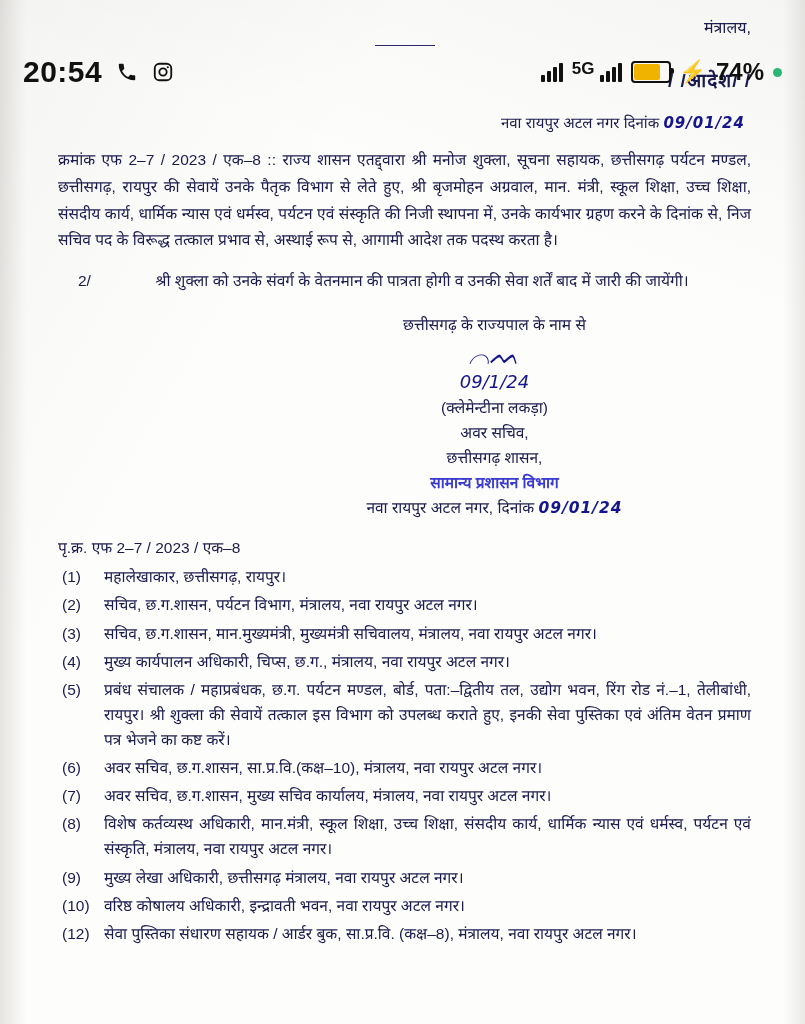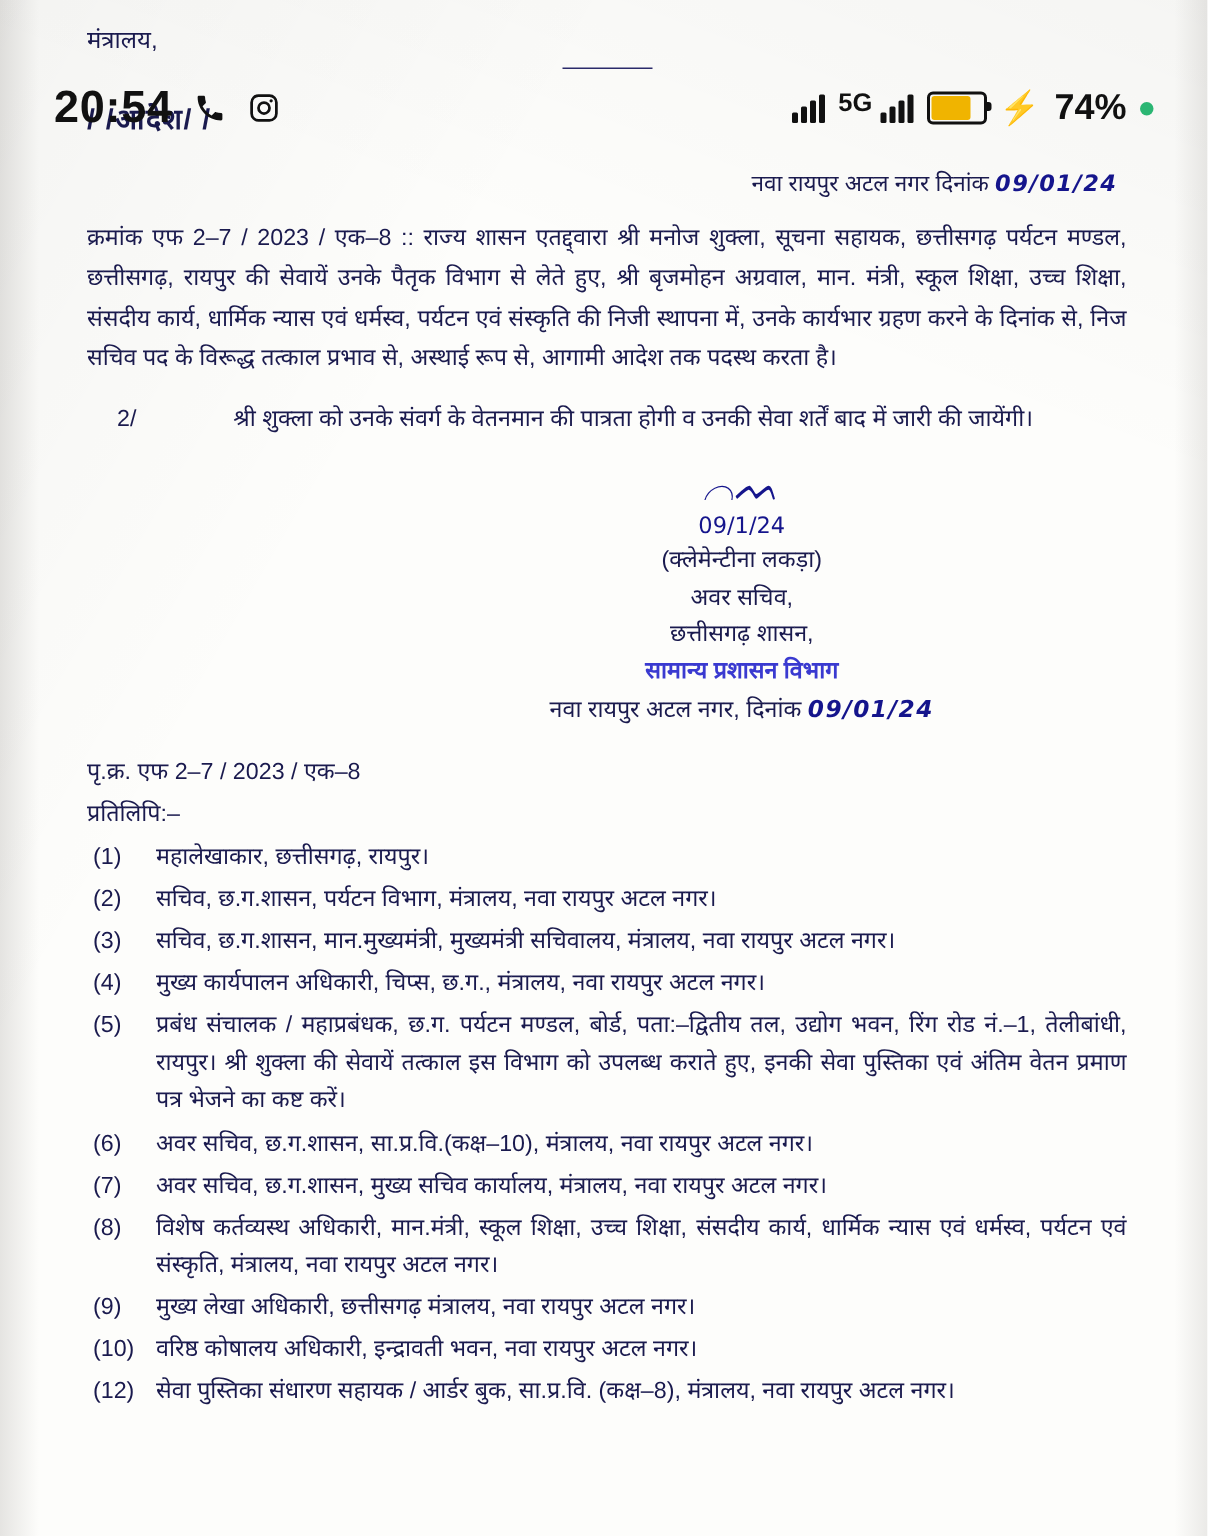--- a/index.html
+++ b/index.html
@@ -46,21 +46,21 @@
   
   .statusbar {
     position: absolute;
     top: 50px;
     left: 0;
     width: 805px;
     height: 44px;
     display: flex;
     align-items: center;
     justify-content: space-between;
-    padding: 0 36px;
+    padding: 0 23px;
     box-sizing: border-box;
     z-index: 5;
     pointer-events: none;
   }
   .sb-left {
     display: flex;
     align-items: center;
     gap: 14px;
   }
   .sb-clock {
@@ -152,21 +152,21 @@
   .doc {
     position: absolute;
     top: 0;
     left: 0;
     width: 805px;
     padding: 10px 54px 0 58px;
     box-sizing: border-box;
     font-size: 15.5px;
     line-height: 1.55;
   }
-  .center { text-align: left; }
+  .center { text-align: right; }
   .hdr1 {
     font-size: 16px;
     margin-top: 6px;
   }
   .hdr2 {
     font-size: 16px;
     margin-top: 2px;
   }
   .rule {
     width: 60px;
@@ -217,21 +217,22 @@
   .sig-scribble {
     font-family: "DejaVu Sans", sans-serif;
     font-size: 26px;
     color: #15158c;
     font-style: italic;
     line-height: 1;
     margin-top: 4px;
   }
   .sig-date {
     font-family: "DejaVu Sans", sans-serif;
-    font-size: 15px;
+    font-style: italic;
+    font-size: 18px;
     color: #15158c;
   }
   .stamp {
     color: #3a3ad0;
     font-weight: bold;
   }
 
   .refline {
     margin-top: 16px;
     font-size: 15.5px;
@@ -319,34 +320,34 @@
 
     <div class="para">क्रमांक एफ 2–7 / 2023 / एक–8 :: राज्य शासन एतद्द्वारा श्री मनोज शुक्ला, सूचना सहायक, छत्तीसगढ़ पर्यटन मण्डल, छत्तीसगढ़, रायपुर की सेवायें उनके पैतृक विभाग से लेते हुए, श्री बृजमोहन अग्रवाल, मान. मंत्री, स्कूल शिक्षा, उच्च शिक्षा, संसदीय कार्य, धार्मिक न्यास एवं धर्मस्व, पर्यटन एवं संस्कृति की निजी स्थापना में, उनके कार्यभार ग्रहण करने के दिनांक से, निज सचिव पद के विरूद्ध तत्काल प्रभाव से, अस्थाई रूप से, आगामी आदेश तक पदस्थ करता है।</div>
 
     <div class="para-2">
       <span>2/</span>
       <span class="indent"></span>
       <span>श्री शुक्ला को उनके संवर्ग के वेतनमान की पात्रता होगी व उनकी सेवा शर्तें बाद में जारी की जायेंगी।</span>
     </div>
 
     <div class="signblock">
+      <div>छत्तीसगढ़ के राज्यपाल के नाम से</div>
       <div class="sig-scribble">⌒ᨓ</div>
       <div class="sig-date">09/1/24</div>
       <div>(क्लेमेन्टीना लकड़ा)</div>
       <div>अवर सचिव,</div>
       <div>छत्तीसगढ़ शासन,</div>
       <div class="stamp">सामान्य प्रशासन विभाग</div>
       <div>
         <span>नवा रायपुर अटल नगर, दिनांक</span>
         <span class="hand">09/01/24</span>
       </div>
     </div>
 
     <div class="refline">पृ.क्र. एफ 2–7 / 2023 / एक–8</div>
-    <div class="copyhead">प्रतिलिपि:–</div>
 
     <div class="list">
       <div class="li">
         <span class="num">(1)</span>
         <span class="txt">महालेखाकार, छत्तीसगढ़, रायपुर।</span>
       </div>
       <div class="li">
         <span class="num">(2)</span>
         <span class="txt">सचिव, छ.ग.शासन, पर्यटन विभाग, मंत्रालय, नवा रायपुर अटल नगर।</span>
       </div>

